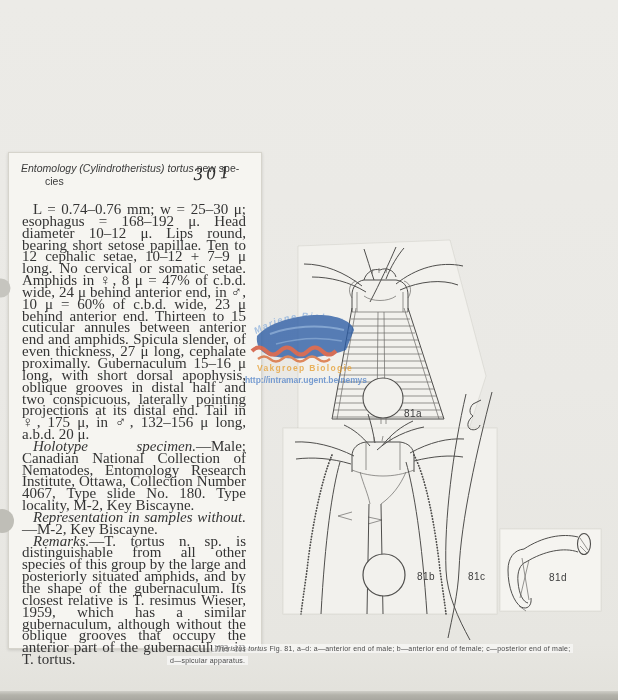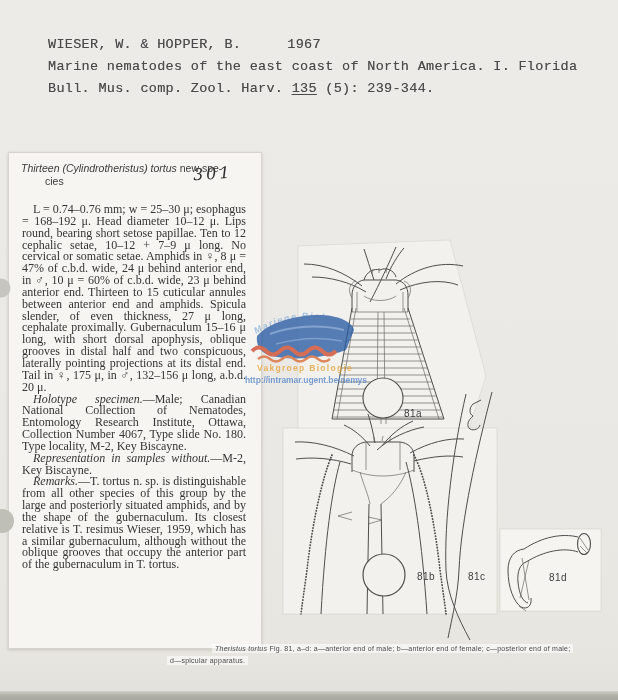--- a/index.html
+++ b/index.html
@@ -27,21 +27,21 @@
   .clip-cies{margin:0 0 16px 36px;font-size:10.5px;line-height:13px;color:#3b3b3b;}
   .plate{margin:4px 0 0 22px;font-size:10.5px;line-height:13px;color:#3b3b3b;}
   .hand{
     position:absolute;left:184px;top:11px;
     font-family:"DejaVu Serif",serif;font-style:italic;
     font-size:16px;letter-spacing:3px;color:#2e2e2e;transform:rotate(-4deg);
   }
   .body-text{
     margin:10px 15px 0 13px;
     font-family:"Liberation Serif","DejaVu Serif",serif;
-    font-size:12px;line-height:11.85px;color:#343434;text-align:justify;
+    font-size:15px;line-height:11.85px;color:#343434;text-align:justify;
   }
   .body-text p{margin:0;text-indent:11px;}
   .lead{font-style:italic;margin-top:36px;}
   
   .cap{
     position:absolute;font-size:7px;letter-spacing:.25px;color:#4a4a4a;
     background:rgba(255,255,255,.55);padding:1px 3px;white-space:nowrap;
   }
   .cap1{left:212px;top:644px;}
   .cap2{left:167px;top:656px;}
@@ -57,29 +57,24 @@
   .bottom-band{
     position:absolute;left:0;bottom:0;width:618px;height:9px;
     background:linear-gradient(180deg,#cfcec8 0%,#b3b2aa 45%,#a8a7a0 100%);
   }
 </style>
 </head>
 <body>
 
 <div class="page">
 
-  <div class="citation">
-    <div><span>WIESER, W. &amp; HOPPER, B.</span><span class="year">1967</span></div>
-    <div>Marine nematodes of the east coast of North America. I. Florida</div>
-    <div><span>Bull. Mus. comp. Zool. Harv. </span><span class="vol">135</span><span> (5): 239-344.</span></div>
-  </div>
 
   <div class="clipping">
     <div class="hand">301</div>
-    <div class="clip-title"><span class="t-it">Thirteen (Cylindrotheristus) tortus</span><span> new spe-</span></div>
+    <div class="clip-title"><span class="t-it">Entomology (Cylindrotheristus) tortus</span><span> new spe-</span></div>
     <div class="clip-cies">cies</div>
     <div class="body-text">
       <p><span>L = 0.74–0.76 mm; w = 25–30 μ; esophagus = 168–192 μ. Head diameter 10–12 μ. Lips round, bearing short setose papillae. Ten to 12 cephalic setae, 10–12 + 7–9 μ long. No cervical or somatic setae. Amphids in ♀, 8 μ = 47% of c.b.d. wide, 24 μ behind anterior end, in ♂, 10 μ = 60% of c.b.d. wide, 23 μ behind anterior end. Thirteen to 15 cuticular annules between anterior end and amphids. Spicula slender, of even thickness, 27 μ long, cephalate proximally. Gubernaculum 15–16 μ long, with short dorsal apophysis, oblique grooves in distal half and two conspicuous, laterally pointing projections at its distal end. Tail in ♀, 175 μ, in ♂, 132–156 μ long, a.b.d. 20 μ.</span></p>
       <p><span class="lead">Holotype specimen.</span><span>—Male; Canadian National Collection of Nematodes, Entomology Research Institute, Ottawa, Collection Number 4067, Type slide No. 180. Type locality, M-2, Key Biscayne.</span></p>
       <p><span class="lead">Representation in samples without.</span><span>—M-2, Key Biscayne.</span></p>
       <p><span class="lead">Remarks.</span><span>—T. tortus n. sp. is distinguishable from all other species of this group by the large and posteriorly situated amphids, and by the shape of the gubernaculum. Its closest relative is T. resimus Wieser, 1959, which has a similar gubernaculum, although without the oblique grooves that occupy the anterior part of the gubernaculum in T. tortus.</span></p>
     </div>
   </div>
 
   <svg class="overlay" width="618" height="700" viewBox="0 0 618 700">

